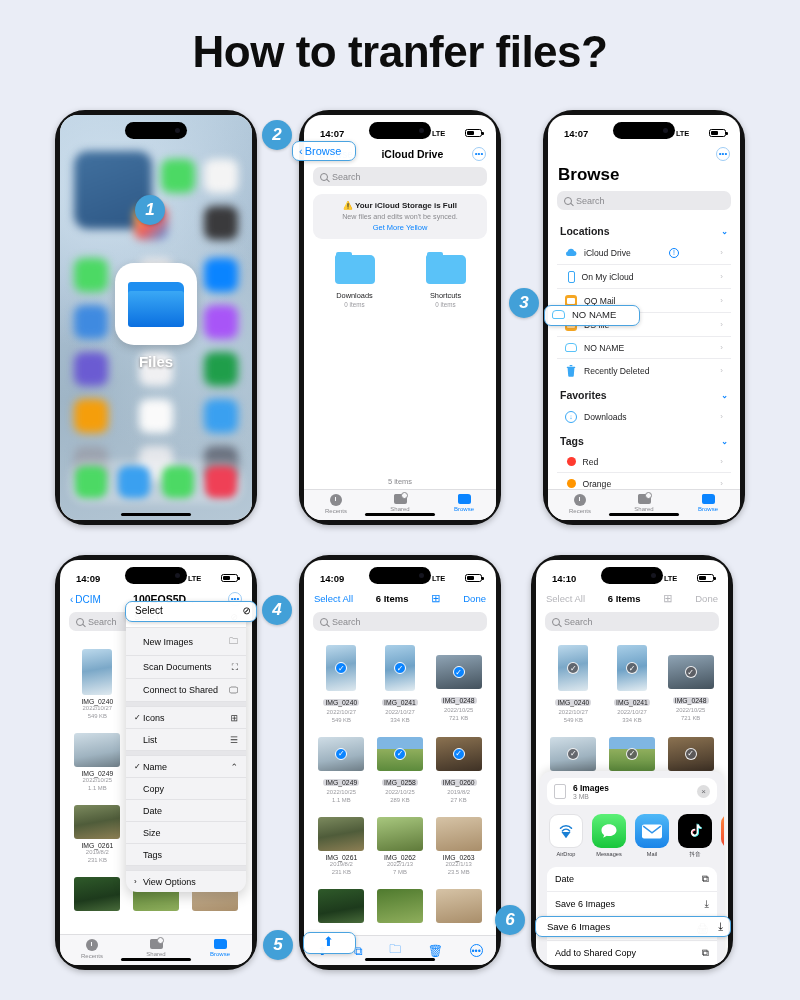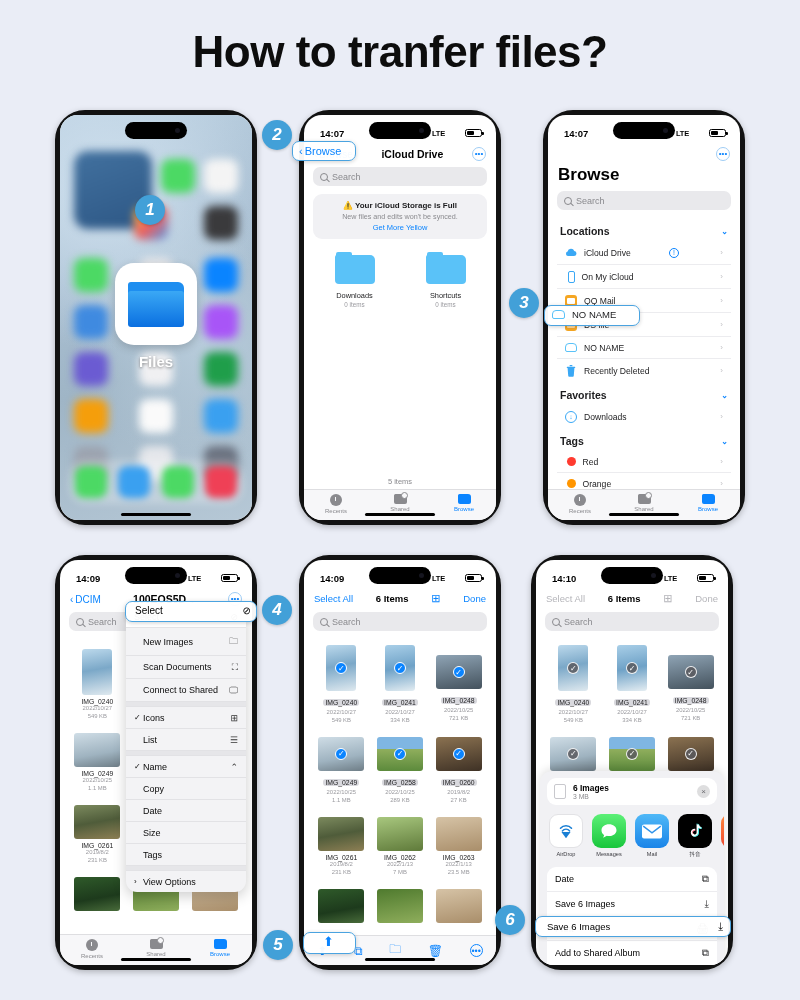--- a/index.html
+++ b/index.html
@@ -985,21 +985,21 @@
         </div>
         <div class="act">
           <span>Save 6 Images</span>
           <span class="ri">⤓</span>
         </div>
         <div class="act">
           <span>Print</span>
           <span class="ri">🖨</span>
         </div>
         <div class="act" style="border-bottom:none;">
-          <span>Add to Shared Album</span>
+          <span>Add to Shared Copy</span>
           <span class="ri">⧉</span>
         </div>
       </div>
       <div class="home-ind"></div>
     </div>
     <div class="hl" style="left:4px; top:361px; width:196px; height:21px;"></div>
     <div style="position:absolute;left:16px;top:365px;z-index:58;display:flex;align-items:center;width:176px;font-size:9.5px;color:#000;">
       <span style="flex:1;">Save 6 Images</span>
       <span style="font-size:11px;">⤓</span>
     </div>

